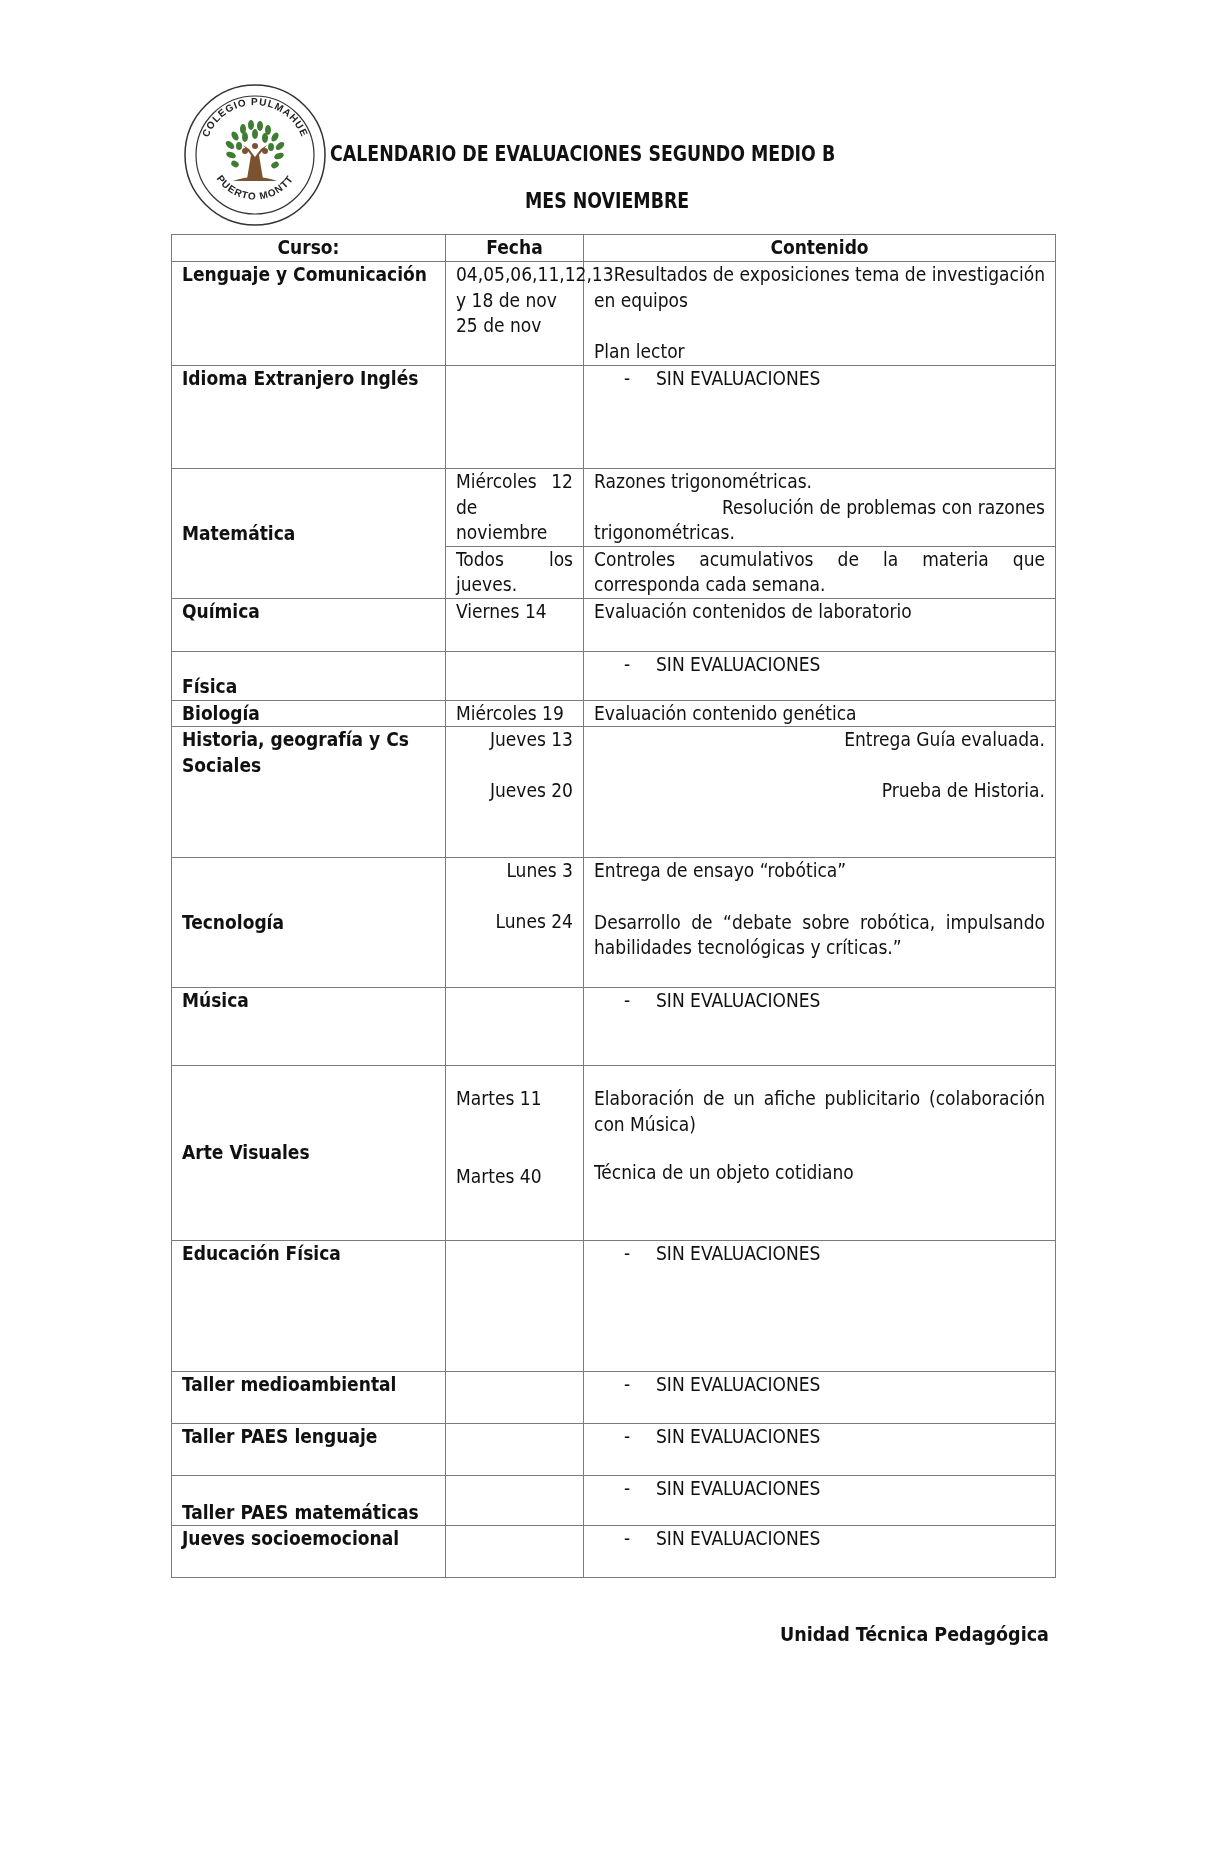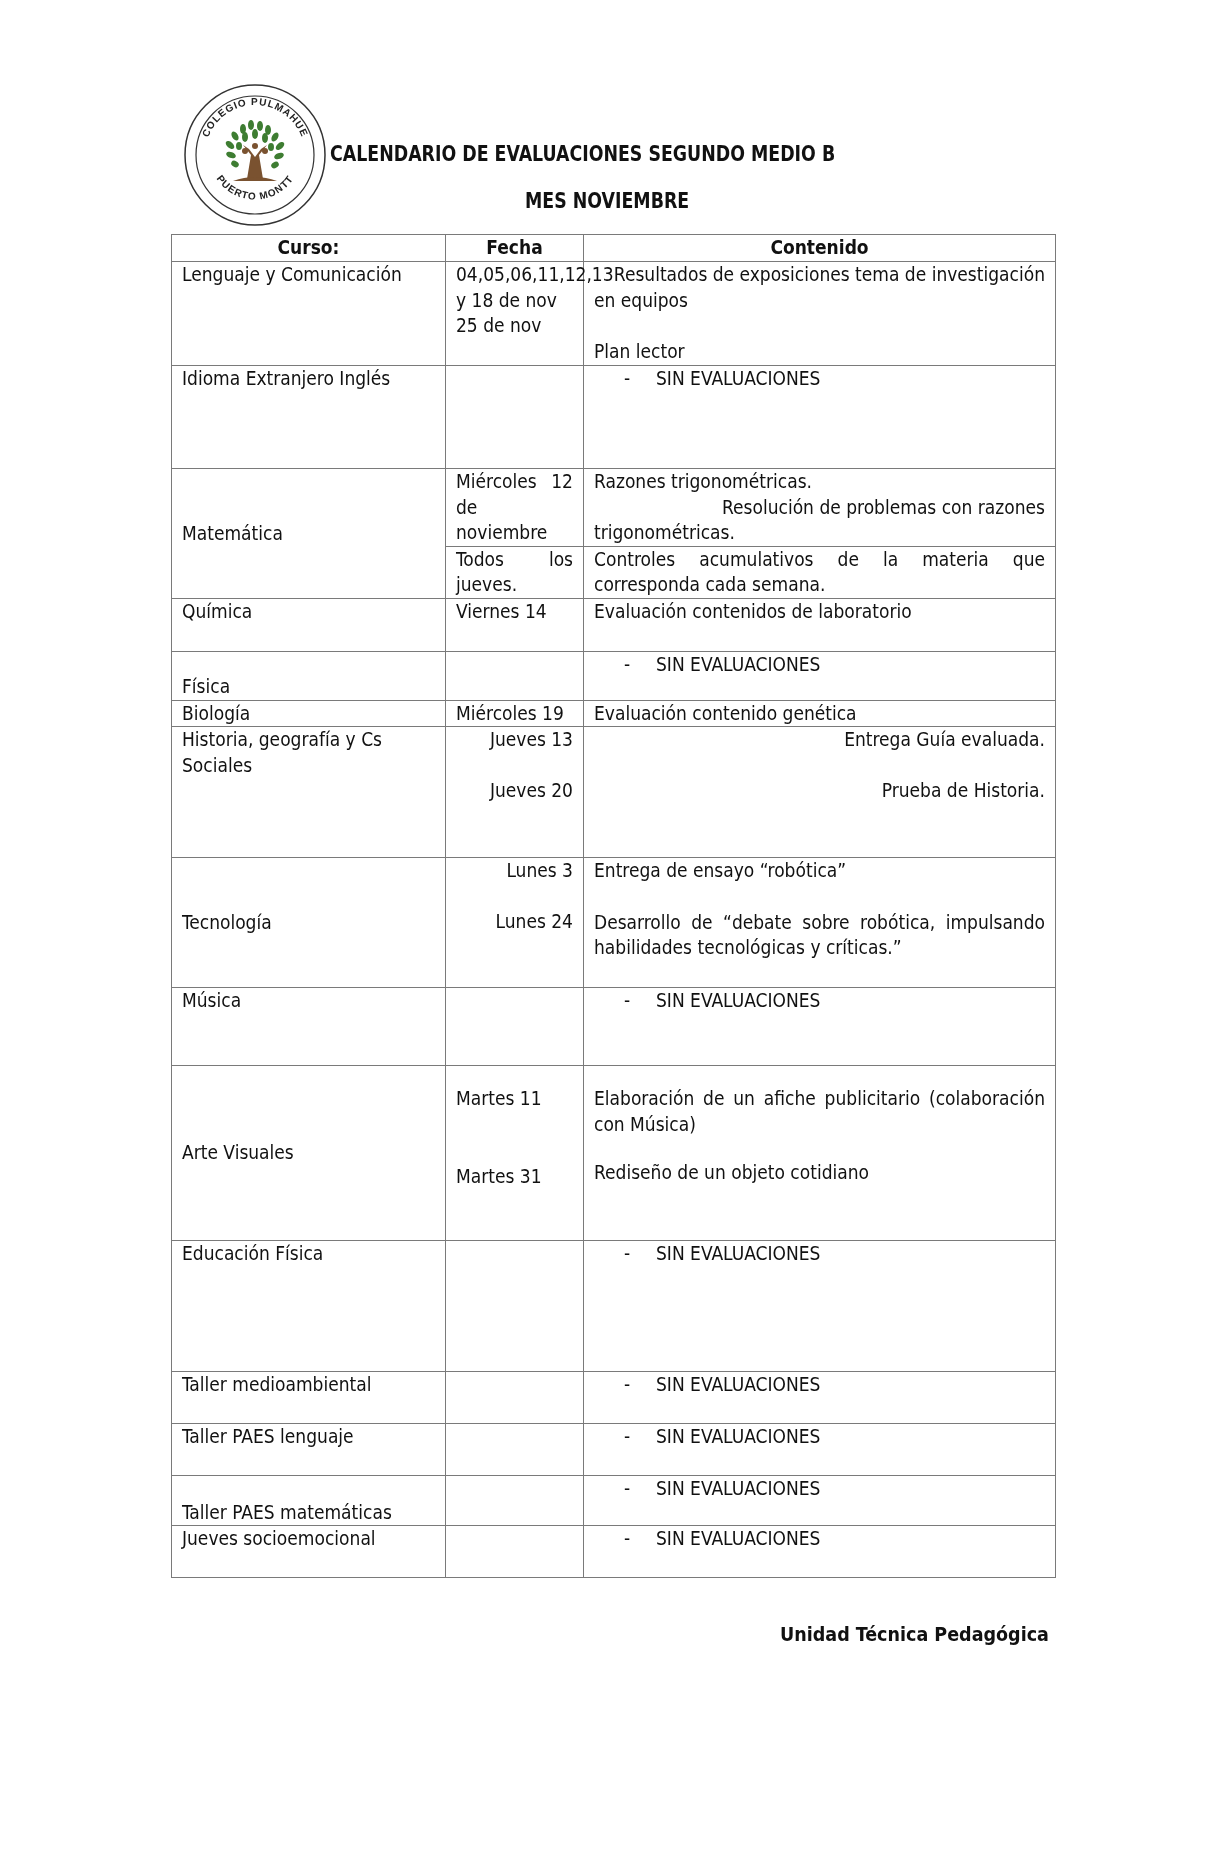--- a/index.html
+++ b/index.html
@@ -8,21 +8,21 @@
   .logo { position:absolute; left:183px; top:83px; width:144px; height:144px; }
   .title { position:absolute; left:330px; top:142px; font-size:21px; font-weight:bold; letter-spacing:0px;
            transform:scaleX(0.92); transform-origin:left top; white-space:nowrap; }
   .subtitle { position:absolute; left:525px; top:189px; font-size:21px; font-weight:bold;
            transform:scaleX(0.92); transform-origin:left top; white-space:nowrap; }
   table.cal { position:absolute; left:171px; top:234px; width:885px; border-collapse:collapse; table-layout:fixed; }
   table.cal td, table.cal th { border:1.5px solid #7a7a7a; vertical-align:top; padding:0 10px;
            font-size:19px; line-height:25.5px; }
   table.cal th { font-weight:bold; text-align:center; padding:0; height:26px; }
   .c1 { width:274px; } .c2 { width:138px; } .c3 { width:auto; }
-  .subj { font-weight:normal; }
+  .subj { font-weight:bold; }
   .date, .content { text-align:justify; text-align-last:left; }
   .sin { font-size:17px; padding-left:40px !important; line-height:22px; }
   .sin .dash { display:inline-block; width:32px; }
   .pre { white-space:pre-line;text-align:right; }
   .footer { position:absolute; left:780px; top:1623px; font-size:19.5px; font-weight:bold; white-space:nowrap; }
   .mid { vertical-align:middle !important; }
   .bot { vertical-align:bottom !important;margin-top:16px; }
 </style>
 </head>
 <body>
@@ -158,26 +158,26 @@
     <td class="subj">Música</td>
     <td></td>
     <td class="sin"><span class="dash">-</span><span>SIN EVALUACIONES</span></td>
   </tr>
 
   <tr style="height:175px">
     <td class="subj mid">Arte Visuales</td>
     <td style="padding-top:20px">
       <div>Martes 11</div>
       <div style="height:52px"></div>
-      <div>Martes 31</div>
+      <div>Martes 40</div>
     </td>
     <td class="content" style="padding-top:20px">
       <div class="content">Elaboración de un afiche publicitario (colaboración con Música)</div>
       <div style="height:23px"></div>
-      <div>Rediseño de un objeto cotidiano</div>
+      <div>Técnica de un objeto cotidiano</div>
     </td>
   </tr>
 
   <tr style="height:131px">
     <td class="subj">Educación Física</td>
     <td></td>
     <td class="sin"><span class="dash">-</span><span>SIN EVALUACIONES</span></td>
   </tr>
 
   <tr style="height:52px">

